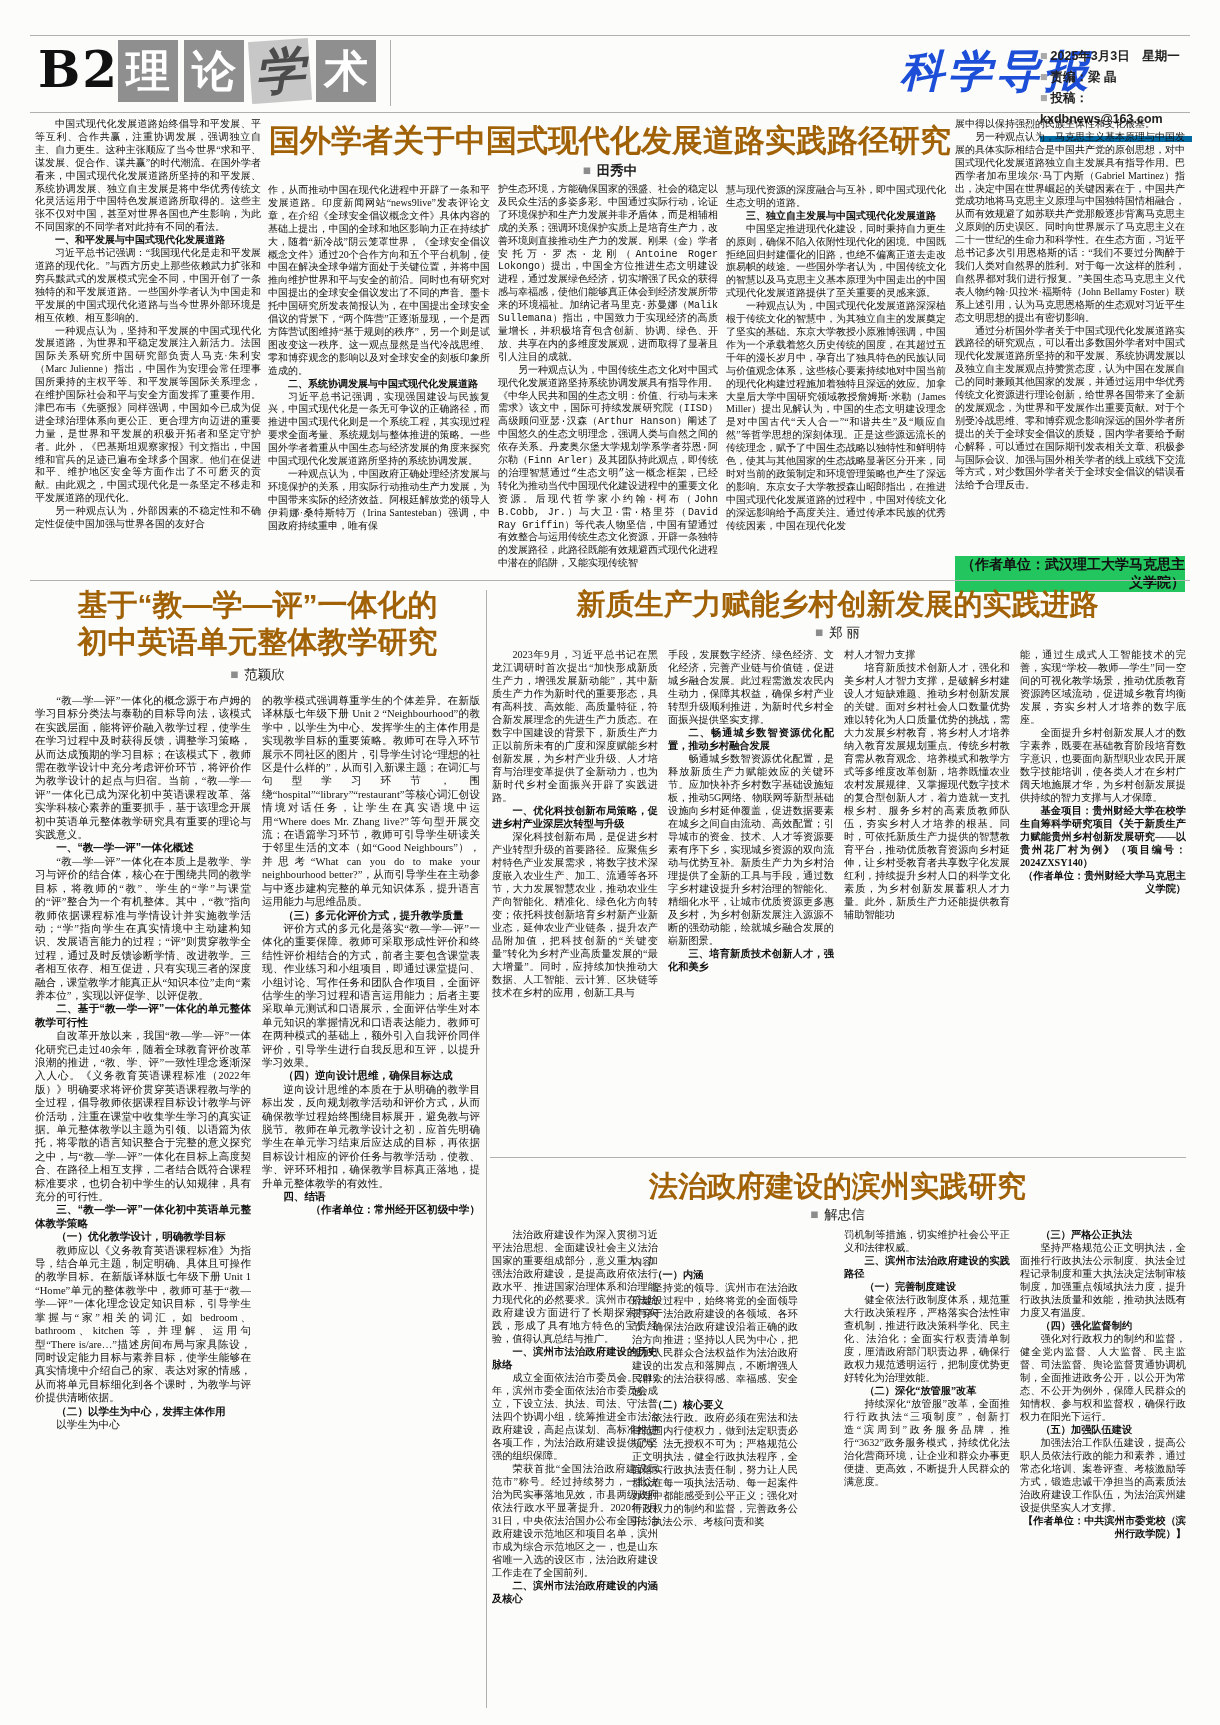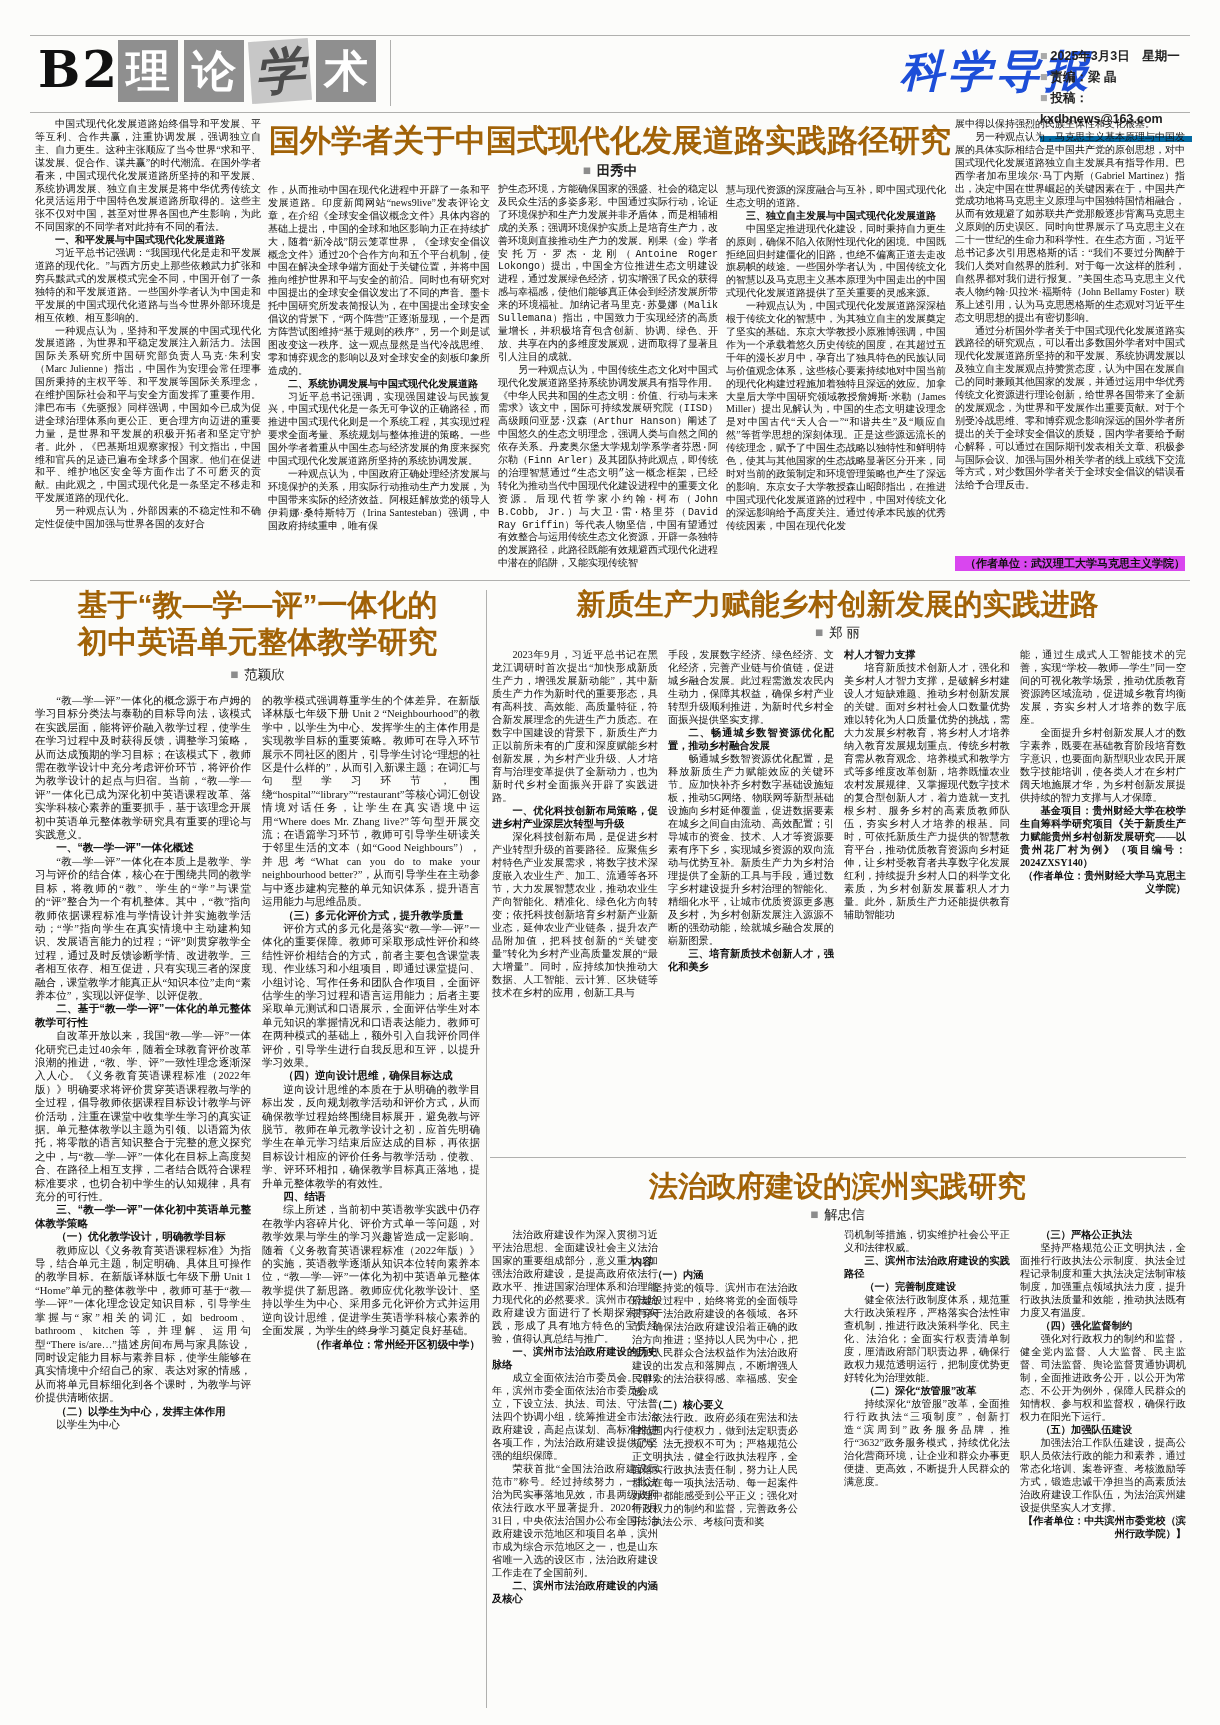--- a/index.html
+++ b/index.html
@@ -26,29 +26,29 @@
   .headline{position:absolute;text-align:center;font-family:"Liberation Sans",sans-serif;
             font-weight:bold;color:#a16207;}
   .byline{position:absolute;text-align:center;font-size:13.5px;
           font-family:"Liberation Sans",sans-serif;color:#222;}
   .byline .sq{color:#8c8c8c;margin-right:6px;}
   
   .col{position:absolute;overflow:hidden;text-align:justify;}
   .col p{margin:0;}
   .p,.h,.sub,.fund{text-indent:2em;}
   .h{font-weight:bold;font-family:"Liberation Sans",sans-serif;}
-  .hc{font-weight:bold;font-family:"Liberation Sans",sans-serif;}
+  .hc{font-weight:normal;font-family:"Liberation Sans",sans-serif;}
   .sub{font-weight:bold;}
   .fund{font-weight:bold;}
   .attr{text-align:right;font-weight:bold;}
   .a1col{font-size:10px;line-height:12.9px;}
   .a2col{font-size:10.6px;line-height:13.4px;}
   .a3col,.a4col{font-size:10.2px;line-height:13px;}
   #a1-attr{position:absolute;left:955px;top:556px;width:230px;text-align:right;
-           font-weight:bold;font-size:11px;background:#d946ef;}
+           font-weight:bold;font-size:14px;background:#22c55e;}
 </style>
 </head>
 <body>
 
 <div id="page">
 
   <div class="rule" style="left:30px;top:35px;width:1160px;height:1px;"></div>
   <div id="edition">B2</div>
   <div id="secboxes">
     <div class="secbox">理</div>
@@ -118,21 +118,20 @@
       <p class="sub">（二）以学生为中心，发挥主体作用</p>
       <p class="p">以学生为中心</p>
     </div>
   <div class="col a2col" style="left:262px;top:694px;width:218px;height:1014px;">
       <p class="pc">的教学模式强调尊重学生的个体差异。在新版译林版七年级下册 Unit 2 “Neighbourhood”的教学中，以学生为中心、发挥学生的主体作用是实现教学目标的重要策略。教师可在导入环节展示不同社区的图片，引导学生讨论“理想的社区是什么样的”，从而引入新课主题；在词汇与句型学习环节，围绕“hospital”“library”“restaurant”等核心词汇创设情境对话任务，让学生在真实语境中运用“Where does Mr. Zhang live?”等句型开展交流；在语篇学习环节，教师可引导学生研读关于邻里生活的文本（如“Good Neighbours”），并思考“What can you do to make your neighbourhood better?”，从而引导学生在主动参与中逐步建构完整的单元知识体系，提升语言运用能力与思维品质。</p>
       <p class="sub">（三）多元化评价方式，提升教学质量</p>
       <p class="p">评价方式的多元化是落实“教—学—评”一体化的重要保障。教师可采取形成性评价和终结性评价相结合的方式，前者主要包含课堂表现、作业练习和小组项目，即通过课堂提问、小组讨论、写作任务和团队合作项目，全面评估学生的学习过程和语言运用能力；后者主要采取单元测试和口语展示，全面评估学生对本单元知识的掌握情况和口语表达能力。教师可在两种模式的基础上，额外引入自我评价同伴评价，引导学生进行自我反思和互评，以提升学习效果。</p>
       <p class="sub">（四）逆向设计思维，确保目标达成</p>
       <p class="p">逆向设计思维的本质在于从明确的教学目标出发，反向规划教学活动和评价方式，从而确保教学过程始终围绕目标展开，避免教与评脱节。教师在单元教学设计之初，应首先明确学生在单元学习结束后应达成的目标，再依据目标设计相应的评价任务与教学活动，使教、学、评环环相扣，确保教学目标真正落地，提升单元整体教学的有效性。</p>
       <p class="h">四、结语</p>
-      <p class="p">综上所述，当前初中英语教学实践中仍存在教学内容碎片化、评价方式单一等问题，对教学效果与学生的学习兴趣皆造成一定影响。随着《义务教育英语课程标准（2022年版）》的实施，英语教学逐渐从知识本位转向素养本位，“教—学—评”一体化为初中英语单元整体教学提供了新思路。教师应优化教学设计、坚持以学生为中心、采用多元化评价方式并运用逆向设计思维，促进学生英语学科核心素养的全面发展，为学生的终身学习奠定良好基础。</p>
       <p class="attr">（作者单位：常州经开区初级中学）</p>
     </div>
 
   <div class="headline" style="left:490px;top:585px;width:695px;font-size:29px;">新质生产力赋能乡村创新发展的实践进路</div>
   <div class="byline" style="left:490px;top:624px;width:695px;"><span class="sq">■</span><span>郑 丽</span></div>
   <div class="col a3col" style="left:492px;top:648px;width:166px;height:500px;">
       <p class="p">2023年9月，习近平总书记在黑龙江调研时首次提出“加快形成新质生产力，增强发展新动能”，其中新质生产力作为新时代的重要形态，具有高科技、高效能、高质量特征，符合新发展理念的先进生产力质态。在数字中国建设的背景下，新质生产力正以前所未有的广度和深度赋能乡村创新发展，为乡村产业升级、人才培育与治理变革提供了全新动力，也为新时代乡村全面振兴开辟了实践进路。</p>
       <p class="h">一、优化科技创新布局策略，促进乡村产业深层次转型与升级</p>
       <p class="p">深化科技创新布局，是促进乡村产业转型升级的首要路径。应聚焦乡村特色产业发展需求，将数字技术深度嵌入农业生产、加工、流通等各环节，大力发展智慧农业，推动农业生产向智能化、精准化、绿色化方向转变；依托科技创新培育乡村新产业新业态，延伸农业产业链条，提升农产品附加值，把科技创新的“关键变量”转化为乡村产业高质量发展的“最大增量”。同时，应持续加快推动大数据、人工智能、云计算、区块链等技术在乡村的应用，创新工具与</p>
     </div>

